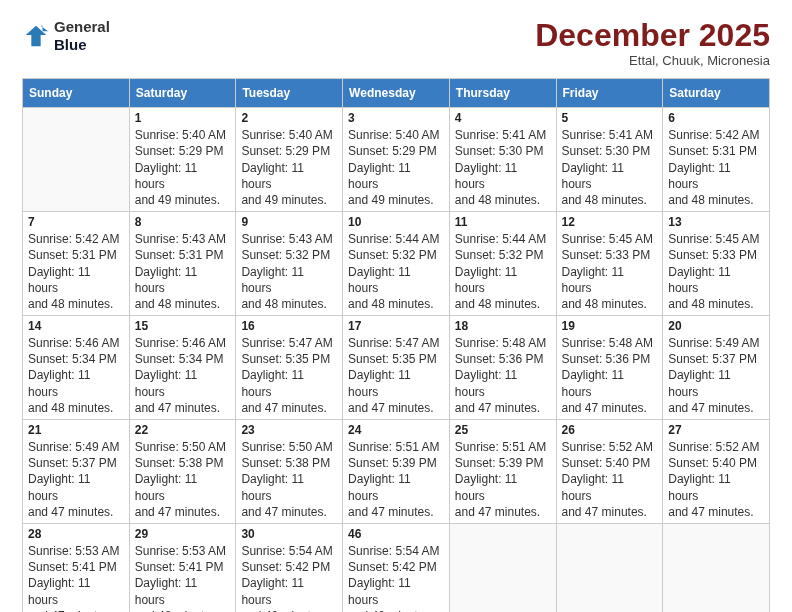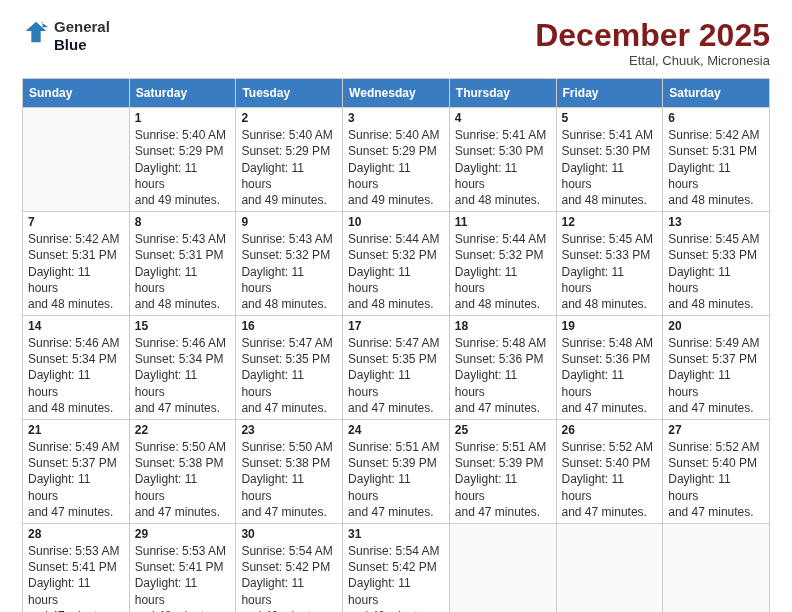--- a/index.html
+++ b/index.html
@@ -18,20 +18,21 @@
       flex-direction: column;
     }
     .header {
       display: flex;
       justify-content: space-between;
       align-items: flex-start;
       margin-bottom: 10px;
     }
     .logo {
       display: flex;
+      align-items: center;
       gap: 4px;
     }
     .logo-text {
       font-size: 15px;
       font-weight: bold;
       line-height: 1.2;
     }
     .logo-general { color: #333; }
     .logo-blue { color: #0f172a; }
     .logo-icon {
@@ -338,21 +339,21 @@
 and 48 minutes.</div>
           </td>
           <td>
             <span class="day-num">30</span>
             <div class="cell-text" style="white-space: pre-line;">Sunrise: 5:54 AM
 Sunset: 5:42 PM
 Daylight: 11 hours
 and 48 minutes.</div>
           </td>
           <td>
-            <span class="day-num">31</span>
+            <span class="day-num">46</span>
             <div class="cell-text" style="white-space: pre-line;">Sunrise: 5:54 AM
 Sunset: 5:42 PM
 Daylight: 11 hours
 and 48 minutes.</div>
           </td>
           <td class="empty-cell"></td>
           <td class="empty-cell"></td>
           <td class="empty-cell"></td>
         </tr>
       </tbody>

